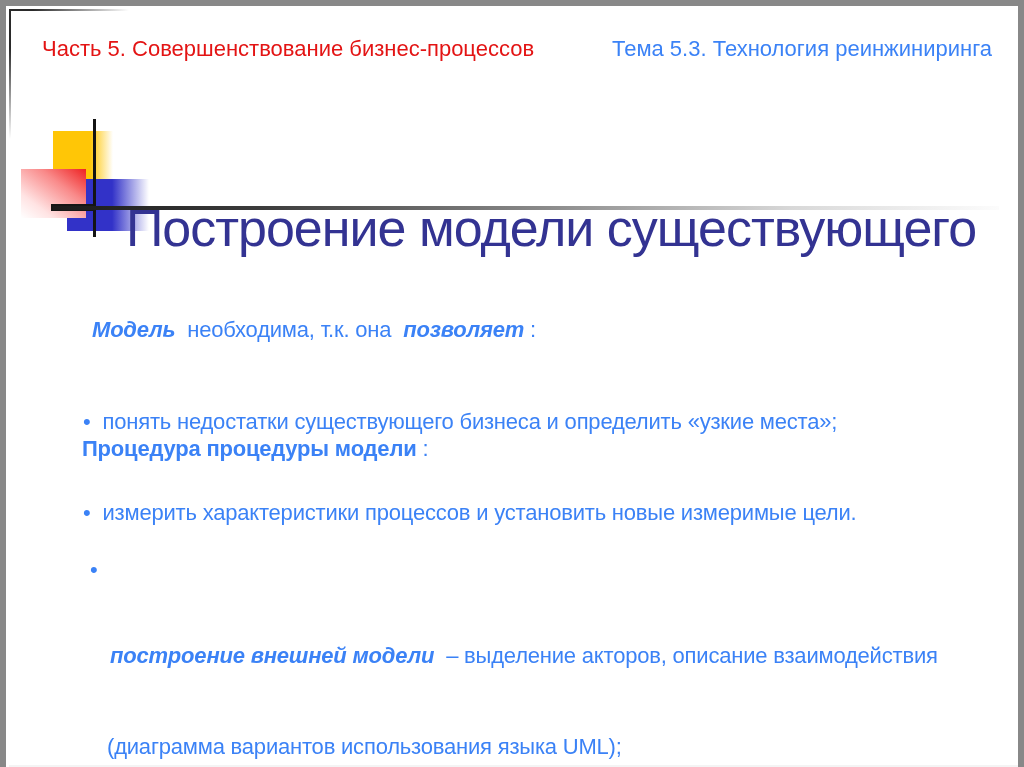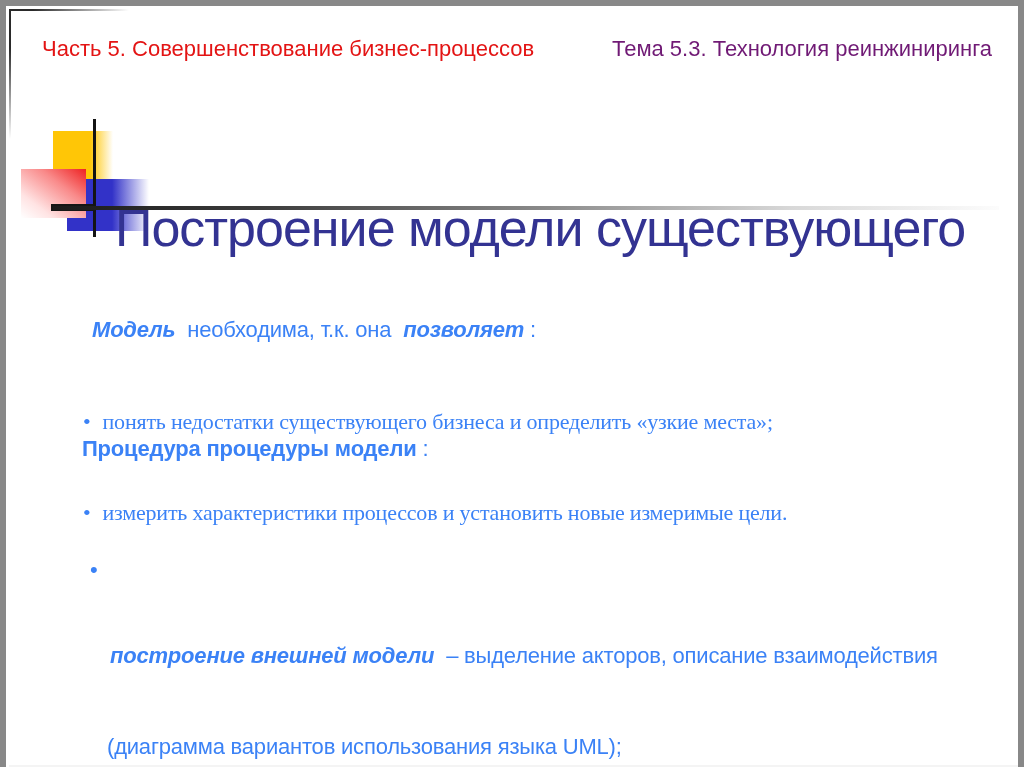--- a/index.html
+++ b/index.html
@@ -12,26 +12,26 @@
     font-family:"Liberation Sans", sans-serif;
     margin:0 auto;
   }
   
   .header {
     position:absolute; left:30px; right:32px; top:24px;
     display:flex; justify-content:space-between;
     font-size:22px; line-height:26px; white-space:pre-wrap;
   }
   .header-part  { color:#e31414; }
-  .header-topic { color:#701a75; }
+  .header-topic { color:#3b82f6; }
   
   .title {
-    position:absolute; left:103px; top:66px; width:890px;
+    position:absolute; left:97px; top:66px; width:890px;
     font-size:52px; line-height:60px; font-weight:400;
-    letter-spacing:-1px; color:#333392; white-space:pre-wrap;
+    letter-spacing:-1px; color:#333392; white-space:pre-wrap;text-align:center;
   }
   .title .t-line { display:block; }
   
   .deco-yellow {
     position:absolute; left:44px; top:122px; width:60px; height:48px;
     background:linear-gradient(90deg,#ffc606 0%,#ffc606 62%,#ffffff 100%);
   }
   .deco-blue {
     position:absolute; left:58px; top:170px; width:82px; height:52px;
     background:linear-gradient(90deg,#3232c8 0%,#3232c8 55%,#ffffff 100%);
@@ -59,21 +59,21 @@
     background:linear-gradient(90deg,#2a2a2a 20%, rgba(190,190,190,0)); }
   
   .bodytext { color:#3b82f6; }
   .bi { font-weight:bold; font-style:italic; }
   .b  { font-weight:bold; }
   .intro {
     position:absolute; left:0; top:247px; width:1012px;
     font-size:22px; line-height:28.5px; letter-spacing:-0.2px; white-space:pre-wrap;
   }
   .intro .lead { margin-left:80px; }
-  .intro .li   { margin-left:71px;font-family:Liberation Serif, serif; }
+  .intro .li   { margin-left:71px; }
   .blt-inline  { margin-right:9px; }
   .proc {
     position:absolute; left:0; top:366px; width:1014px;
     font-size:22px; line-height:28.5px; letter-spacing:-0.2px; white-space:pre-wrap;
   }
   .p-head { margin-left:70px; }
   .pb { position:relative; margin-left:78px; padding-left:17px; }
   .pb .blt { position:absolute; left:0; top:0; }
   .pb-1 { margin-top:1px; }
   

